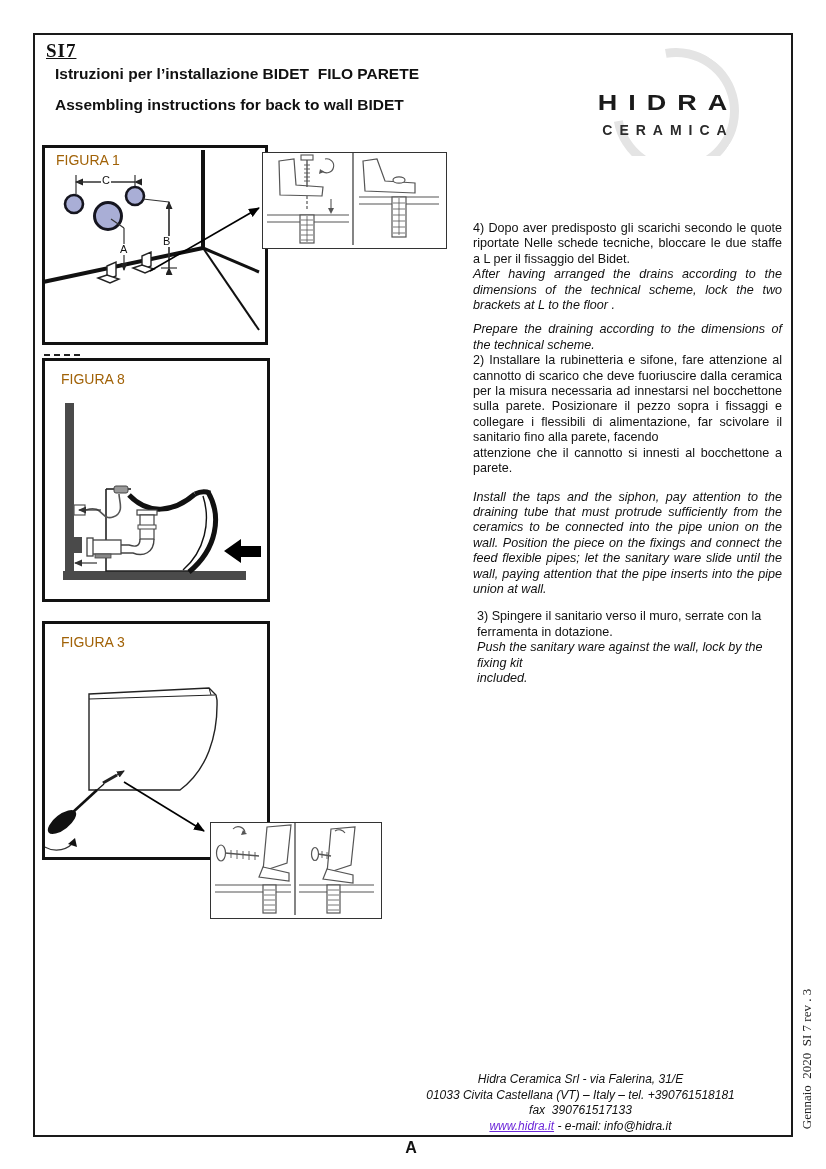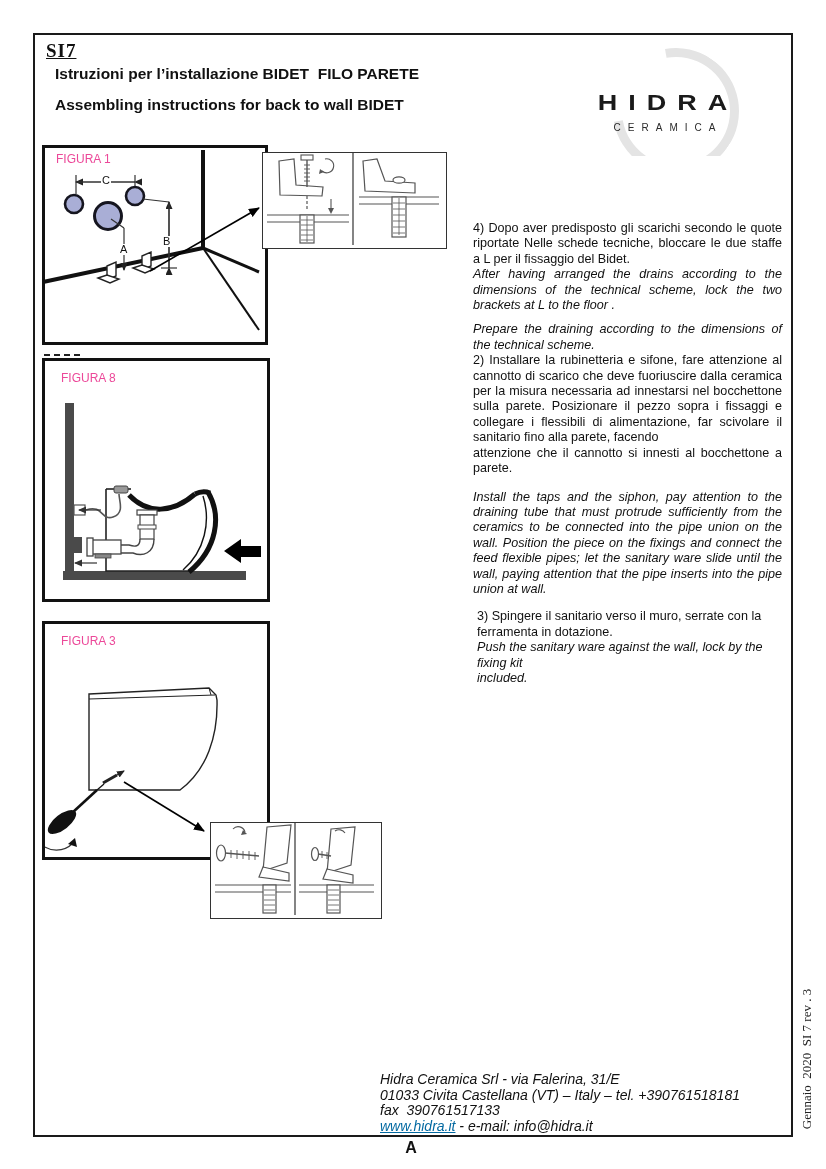--- a/index.html
+++ b/index.html
@@ -27,46 +27,46 @@
     position:absolute;left:65px;top:12px;width:108px;height:108px;border-radius:50%;
     border:9px solid #e4e4e4;border-left-color:transparent;transform:rotate(35deg);
   }
   .logo-brand{
     position:absolute;left:0;right:0;top:52px;text-align:center;
     font-size:27px;font-weight:bold;letter-spacing:11px;color:#1a1a1a;
     font-family:"Liberation Sans",sans-serif;transform:scaleY(0.82);
   }
   .logo-sub{
     position:absolute;left:0;right:0;top:86px;text-align:center;
-    font-size:10px;font-weight:400;letter-spacing:7px;color:#2a2a2a;
+    font-size:14px;font-weight:700;letter-spacing:7px;color:#2a2a2a;
   }
   
   .fig-box{background:#fff;border:3px solid #121212;}
-  .fig-label{position:absolute;left:9px;top:4px;font-size:12px;color:#ec4899;background:#fff;padding:0 2px;z-index:2;}
+  .fig-label{position:absolute;left:9px;top:4px;font-size:14px;color:#a16207;background:#fff;padding:0 2px;z-index:2;}
   #fig1{left:42px;top:145px;width:220px;height:194px;}
   #fig2{left:42px;top:358px;width:222px;height:238px;}
   #fig3{left:42px;top:621px;width:222px;height:233px;}
   .inset-box{background:#fff;border:1.5px solid #333;z-index:5;}
   #inset1{left:262px;top:152px;width:183px;height:95px;}
   #inset2{left:210px;top:822px;width:170px;height:95px;}
   .dim-label{position:absolute;font-size:11px;background:#fff;padding:0 1px;line-height:11px;z-index:3;}
   .dashes{left:44px;top:354px;width:36px;height:0;border-top:2px dashed #222;z-index:4;}
   svg{display:block;}
   
   .instructions{left:473px;top:221px;width:309px;font-size:12.6px;line-height:15.4px;}
   .instructions p{margin:0 0 9px 0;}
   .jst{text-align:justify;}
   .it-text{font-style:normal;}
   .en-text{font-style:italic;}
   .prel{white-space:pre-line;}
   .step3{padding-left:4px;}
   
   .footer{
-    left:380px;top:1072px;width:401px;text-align:left;
-    font-size:14px;font-style:italic;line-height:15.5px;
+    left:380px;top:1072px;width:401px;text-align:center;
+    font-size:12px;font-style:italic;line-height:15.5px;
   }
   .footer div{white-space:pre-wrap;}
   .footer a{text-decoration:underline;cursor:pointer;}
   
   .side-note{
     left:799px;top:1135px;width:152px;height:17px;
     transform:rotate(-90deg);transform-origin:0 0;
     font-family:"Liberation Serif","DejaVu Serif",serif;font-size:13px;color:#222;
     white-space:pre;text-align:center;
   }
@@ -318,18 +318,18 @@
 ferramenta in dotazione.</p>
   <p class="en-text prel step3">Push the sanitary ware against the wall, lock by the
 fixing kit
 included.</p>
 </div>
 
 <div class="abs footer">
   <div>Hidra Ceramica Srl - via Falerina, 31/E</div>
   <div>01033 Civita Castellana (VT) – Italy – tel. +390761518181</div>
   <div>fax  390761517133</div>
-  <div><a id="site-link" style="color: #0369a1;">www.hidra.it</a><span> - e-mail: info@hidra.it</span></div>
+  <div><a id="site-link" style="color: #6d28d9;">www.hidra.it</a><span> - e-mail: info@hidra.it</span></div>
 </div>
 
 <div class="abs side-note">Gennaio  2020  SI 7 rev . 3</div>
 
 <div class="abs page-marker">A</div>
 
 </body></html>

